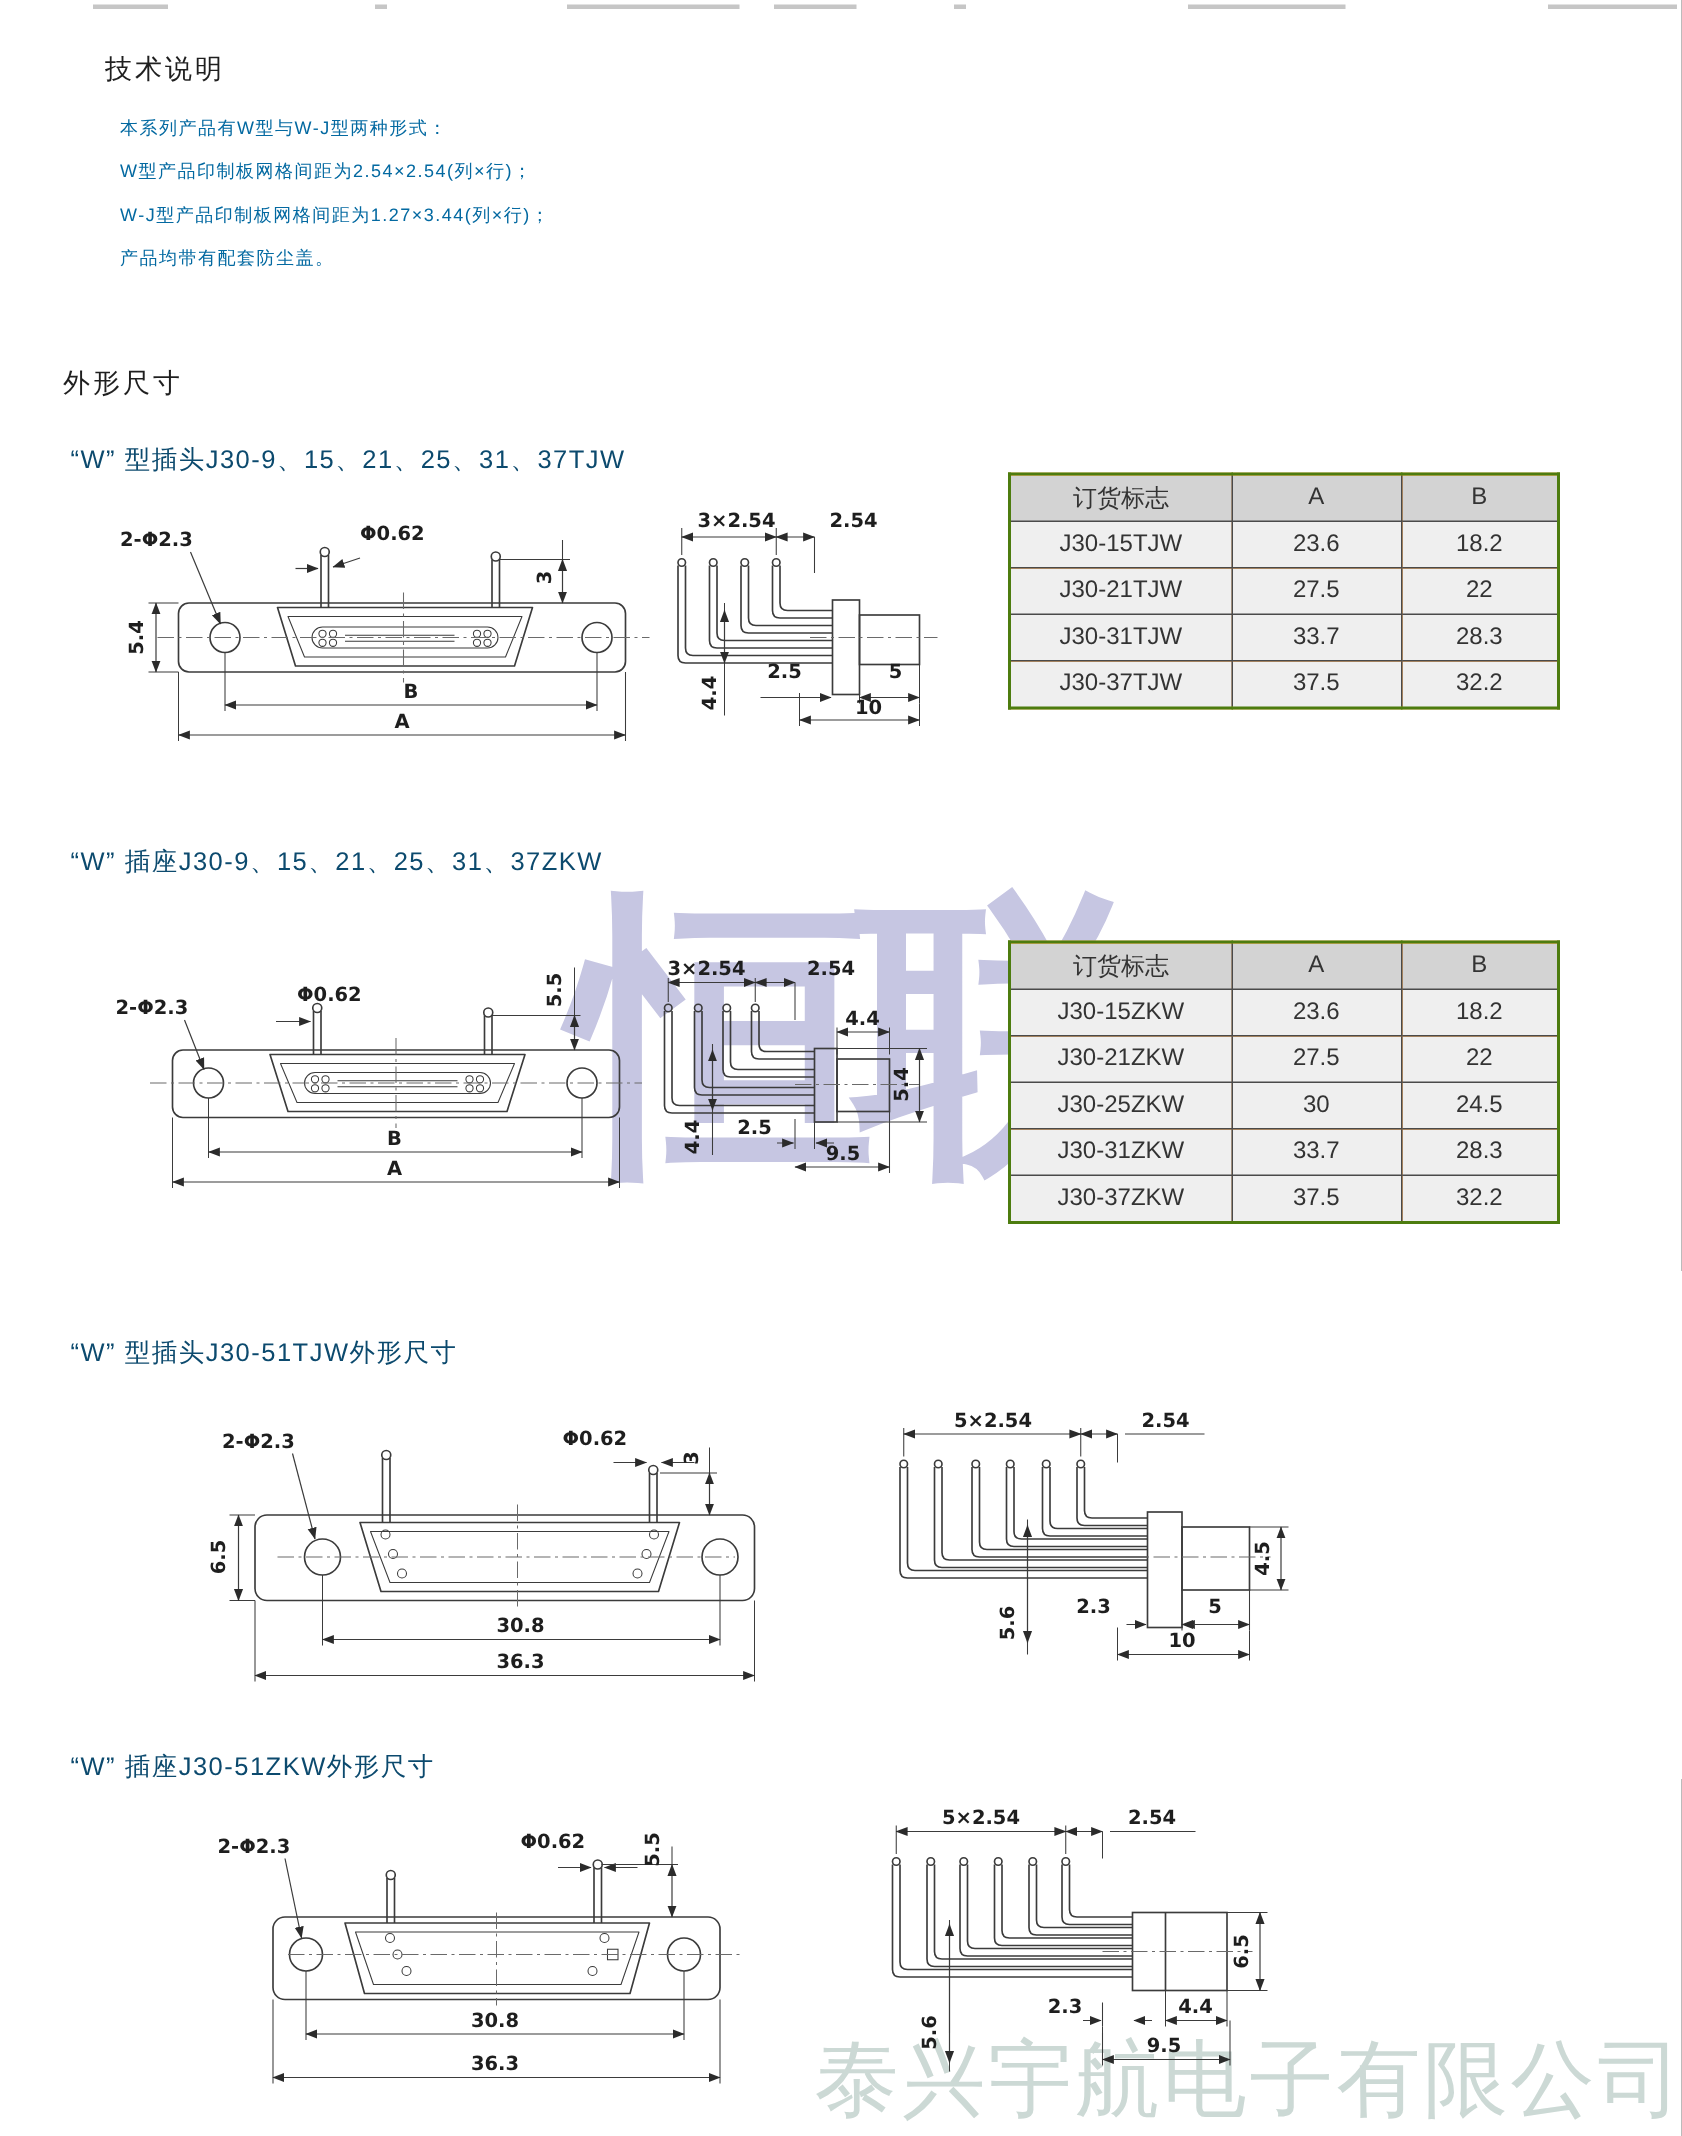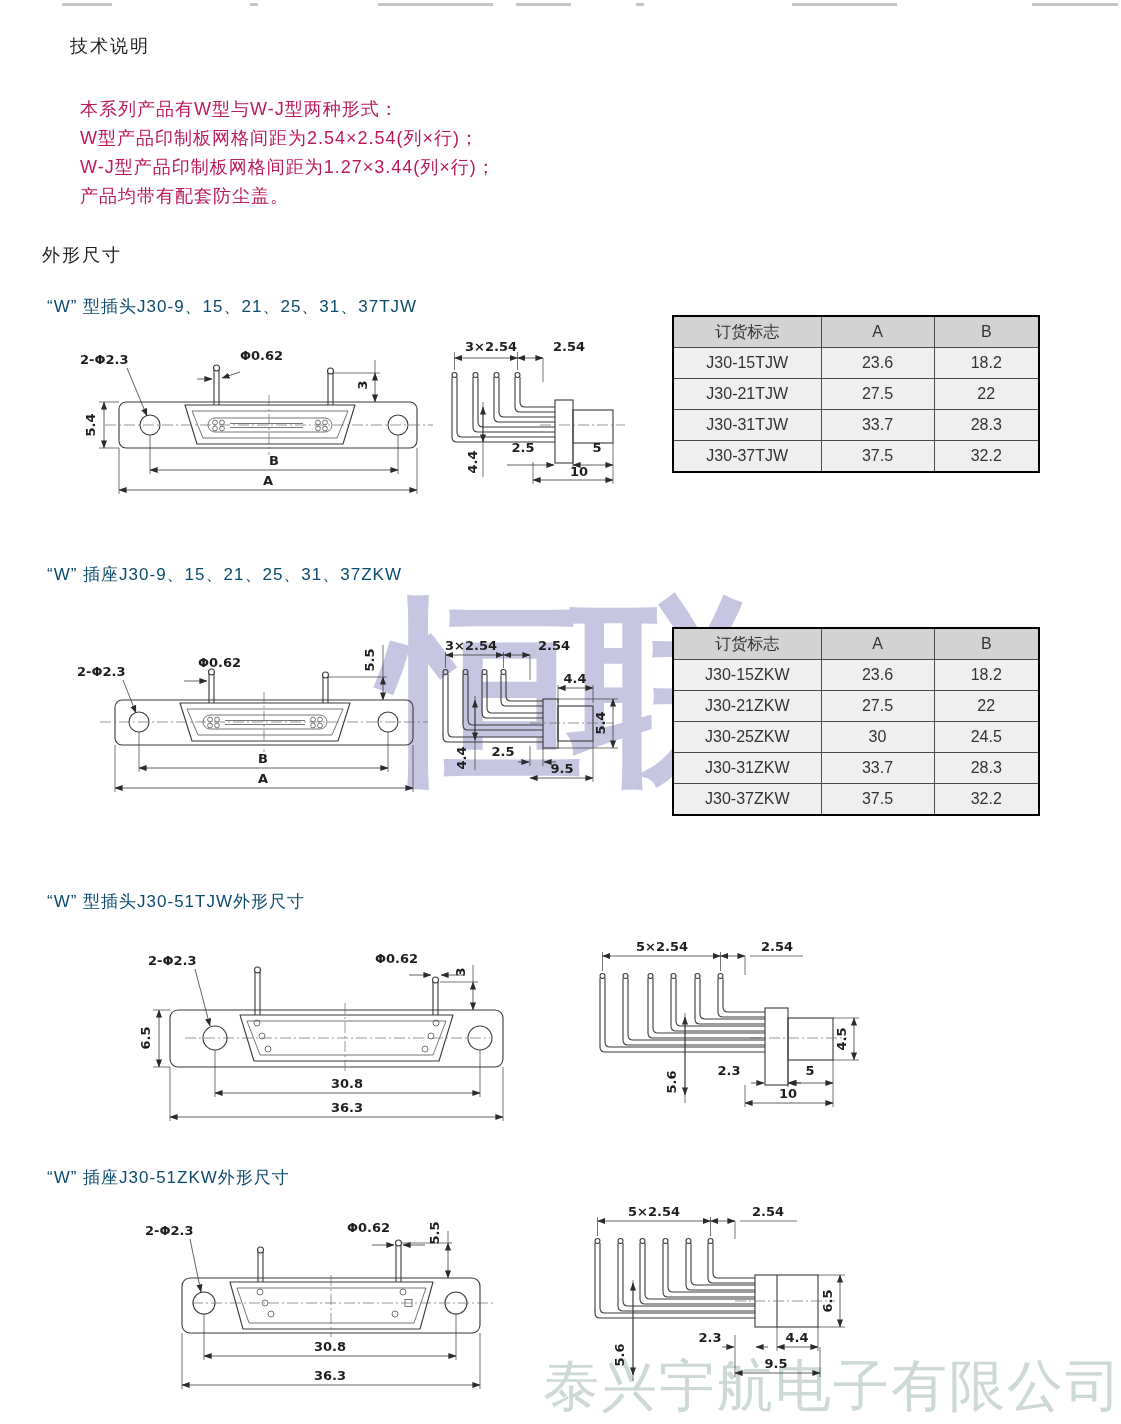--- a/index.html
+++ b/index.html
@@ -1,37 +1,37 @@
 <!DOCTYPE html>
 <html><head>
 <meta charset="utf-8">
 <style>
   html,body{margin:0;padding:0;background:#888;}
   .page{position:relative;width:1121px;height:1424px;background:#ffffff;overflow:hidden;
         font-family:"Liberation Sans",sans-serif;color:#2b2b2b;}
   .frag{position:absolute;top:3px;height:3px;background:#c6c6c6;}
   .h1{position:absolute;font-size:18px;letter-spacing:2px;color:#1f1f1f;white-space:nowrap;}
-  .notes{position:absolute;left:80px;top:71px;font-size:18px;letter-spacing:1px;color:#be185d;margin-top:24px;}
+  .notes{position:absolute;left:80px;top:71px;font-size:12px;letter-spacing:1px;color:#0369a1;}
   .notes div{height:29px;line-height:29px;white-space:nowrap;}
   .sec-title{position:absolute;font-size:17px;letter-spacing:1px;color:#0c4a6e;white-space:nowrap;z-index:2;}
   .wm-center{position:absolute;left:383px;top:580px;font-size:200px;line-height:1.1;
              font-family:"DejaVu Serif",serif;font-weight:700;letter-spacing:-12px;
              color:#c6c6e2;z-index:1;white-space:nowrap;}
   .wm-bottom{position:absolute;left:543px;top:1349px;font-size:56px;
              font-family:"DejaVu Serif",serif;color:#ccd9d5;letter-spacing:2px;
              z-index:1;white-space:nowrap;}
   svg.draw{position:absolute;z-index:2;}
   svg .ln{stroke:#3b3b3b;fill:none;stroke-width:1.1;}
   svg .th{stroke:#3b3b3b;fill:none;stroke-width:.7;}
   svg .cl{stroke:#6a6a6a;fill:none;stroke-width:.7;stroke-dasharray:11 3 2 3;}
   svg .dm{stroke:#3b3b3b;fill:none;stroke-width:.8;}
   svg text.dl{font-family:"DejaVu Sans",sans-serif;font-size:13px;font-weight:bold;fill:#1e1e1e;}
   table.spec{position:absolute;left:672px;width:366px;border-collapse:collapse;z-index:2;
              font-size:16px;color:#333;text-align:center;table-layout:fixed;
-             border:2px solid #000000;background:#fdba74;}
+             border:2px solid #4d7c0f;background:#fdba74;}
   table.spec th,table.spec td{border:1px solid #4a4a4a;height:28px;font-weight:normal;
              overflow:hidden;white-space:nowrap;}
   table.spec th{background:#d3d3d3;}
   table.spec td{background:#efefef;}
   table.spec col.c1{width:148px;} table.spec col.c2{width:113px;} table.spec col.c3{width:105px;}
   #table0{top:315px;} #table1{top:627px;}
 </style>
 </head>
 <body>
 

